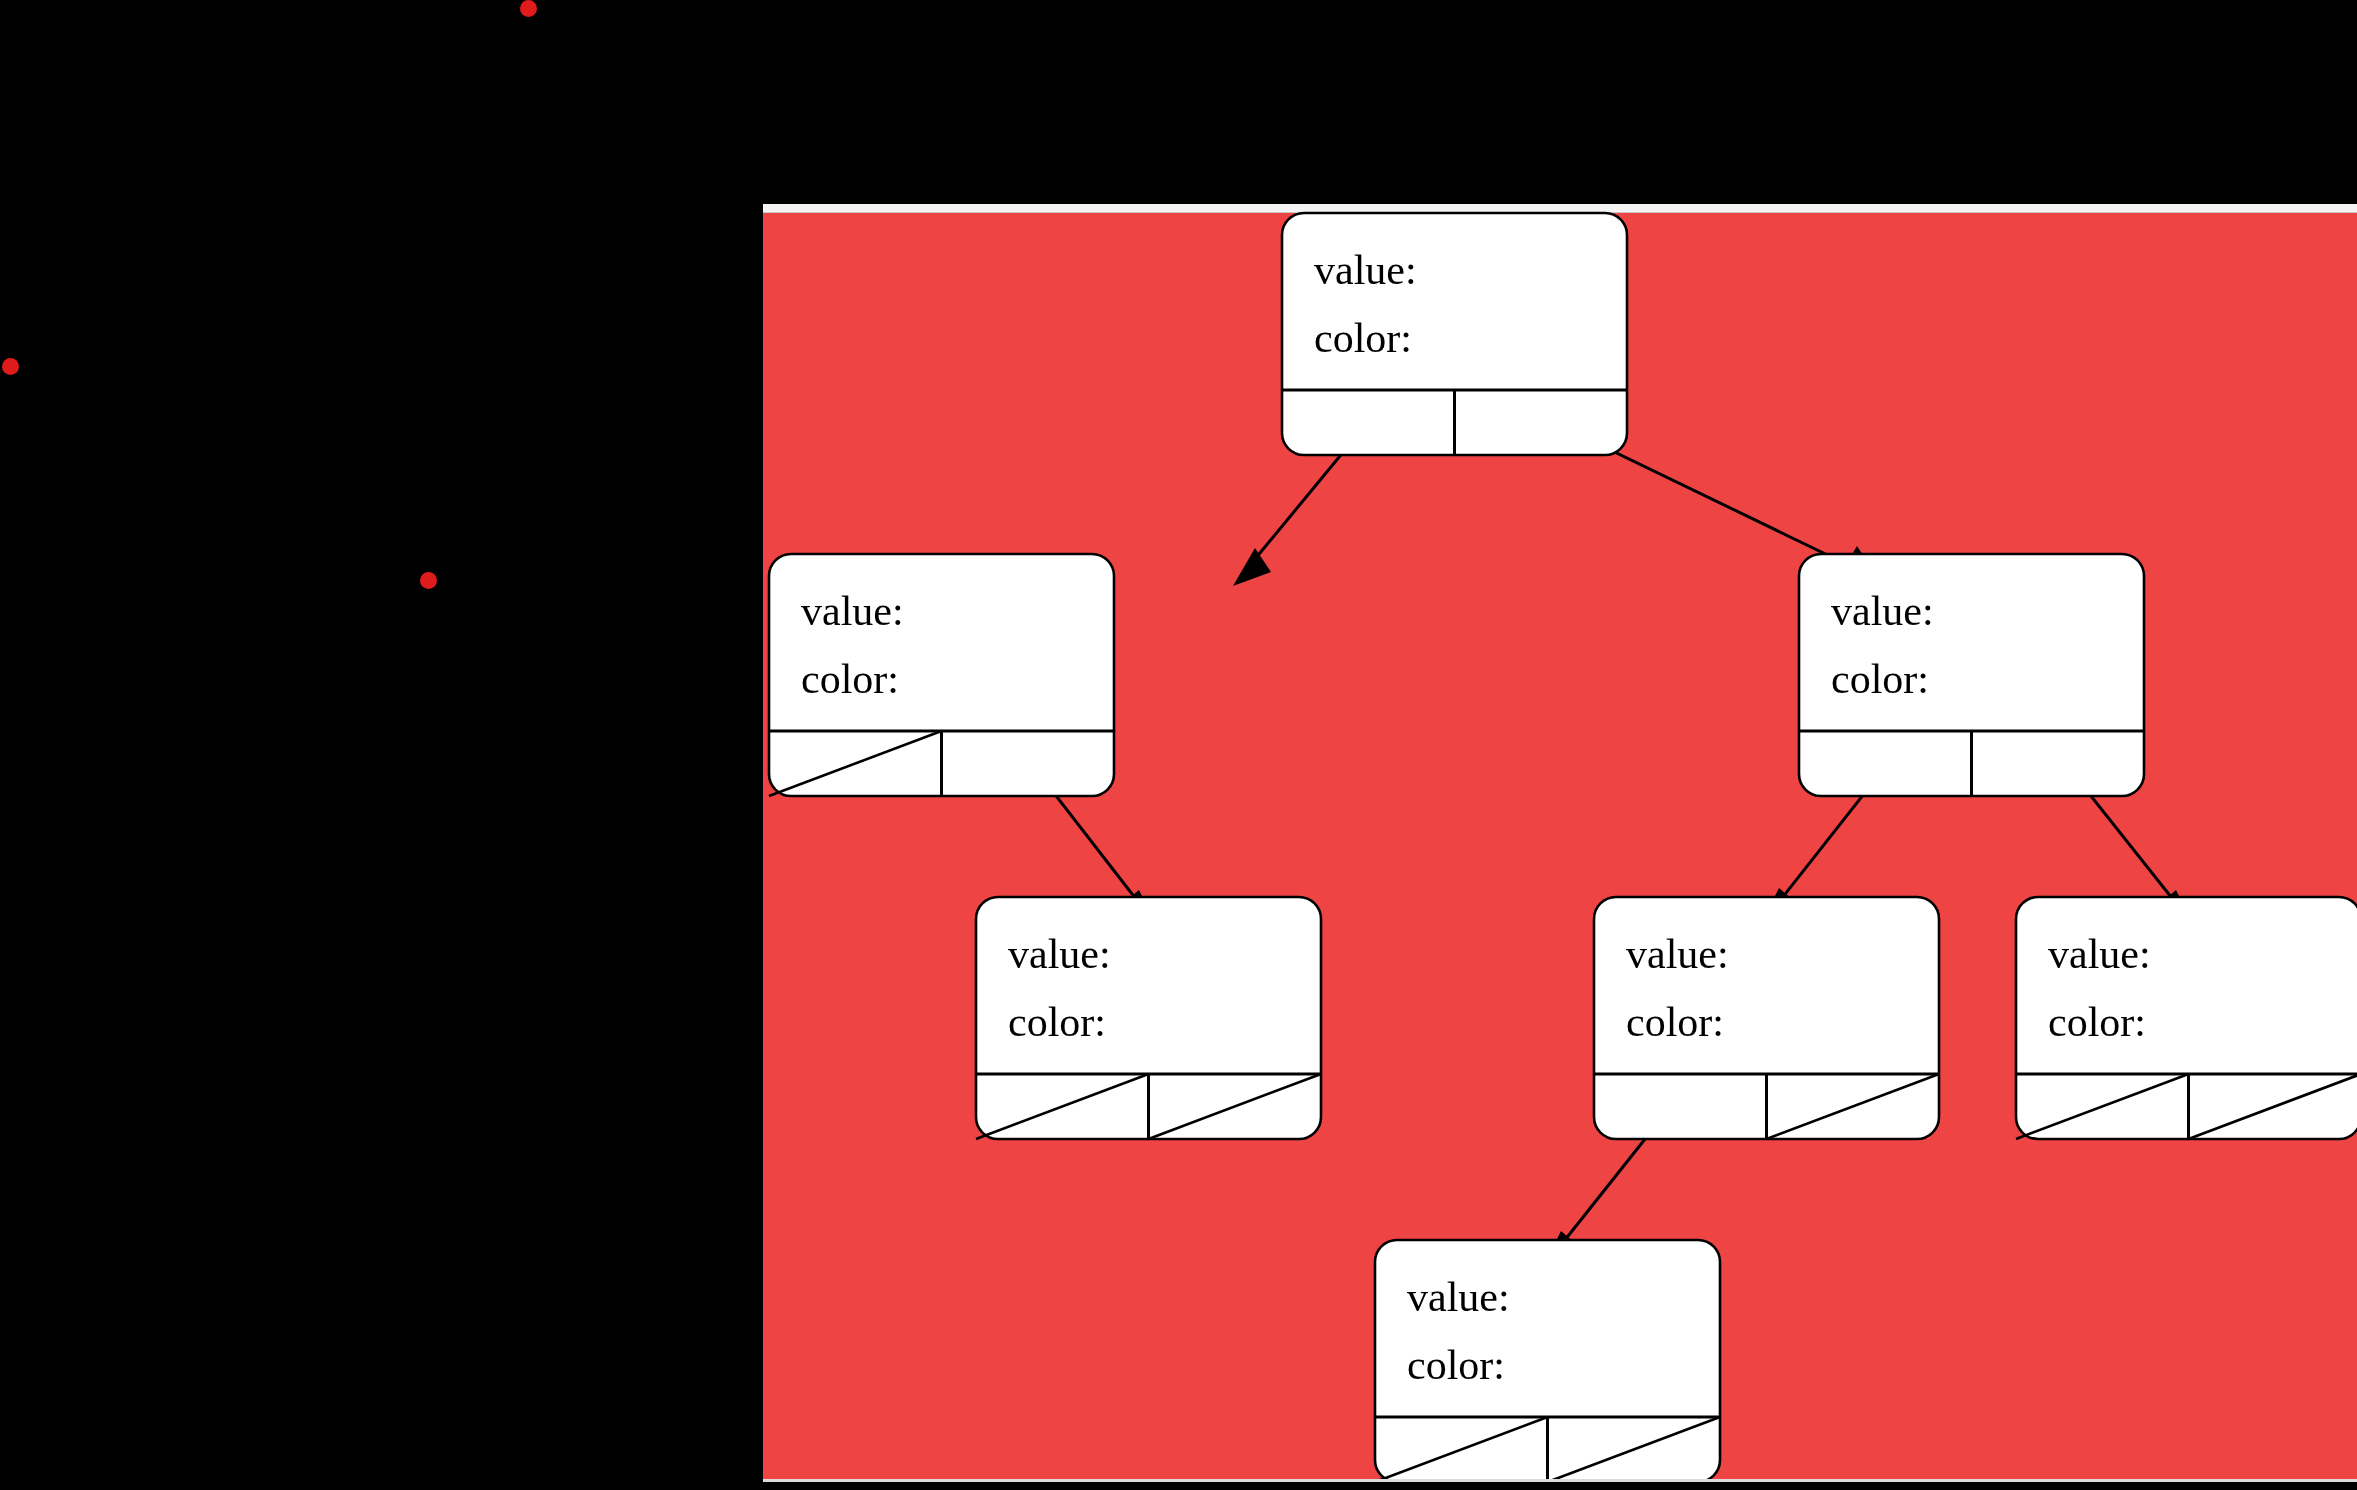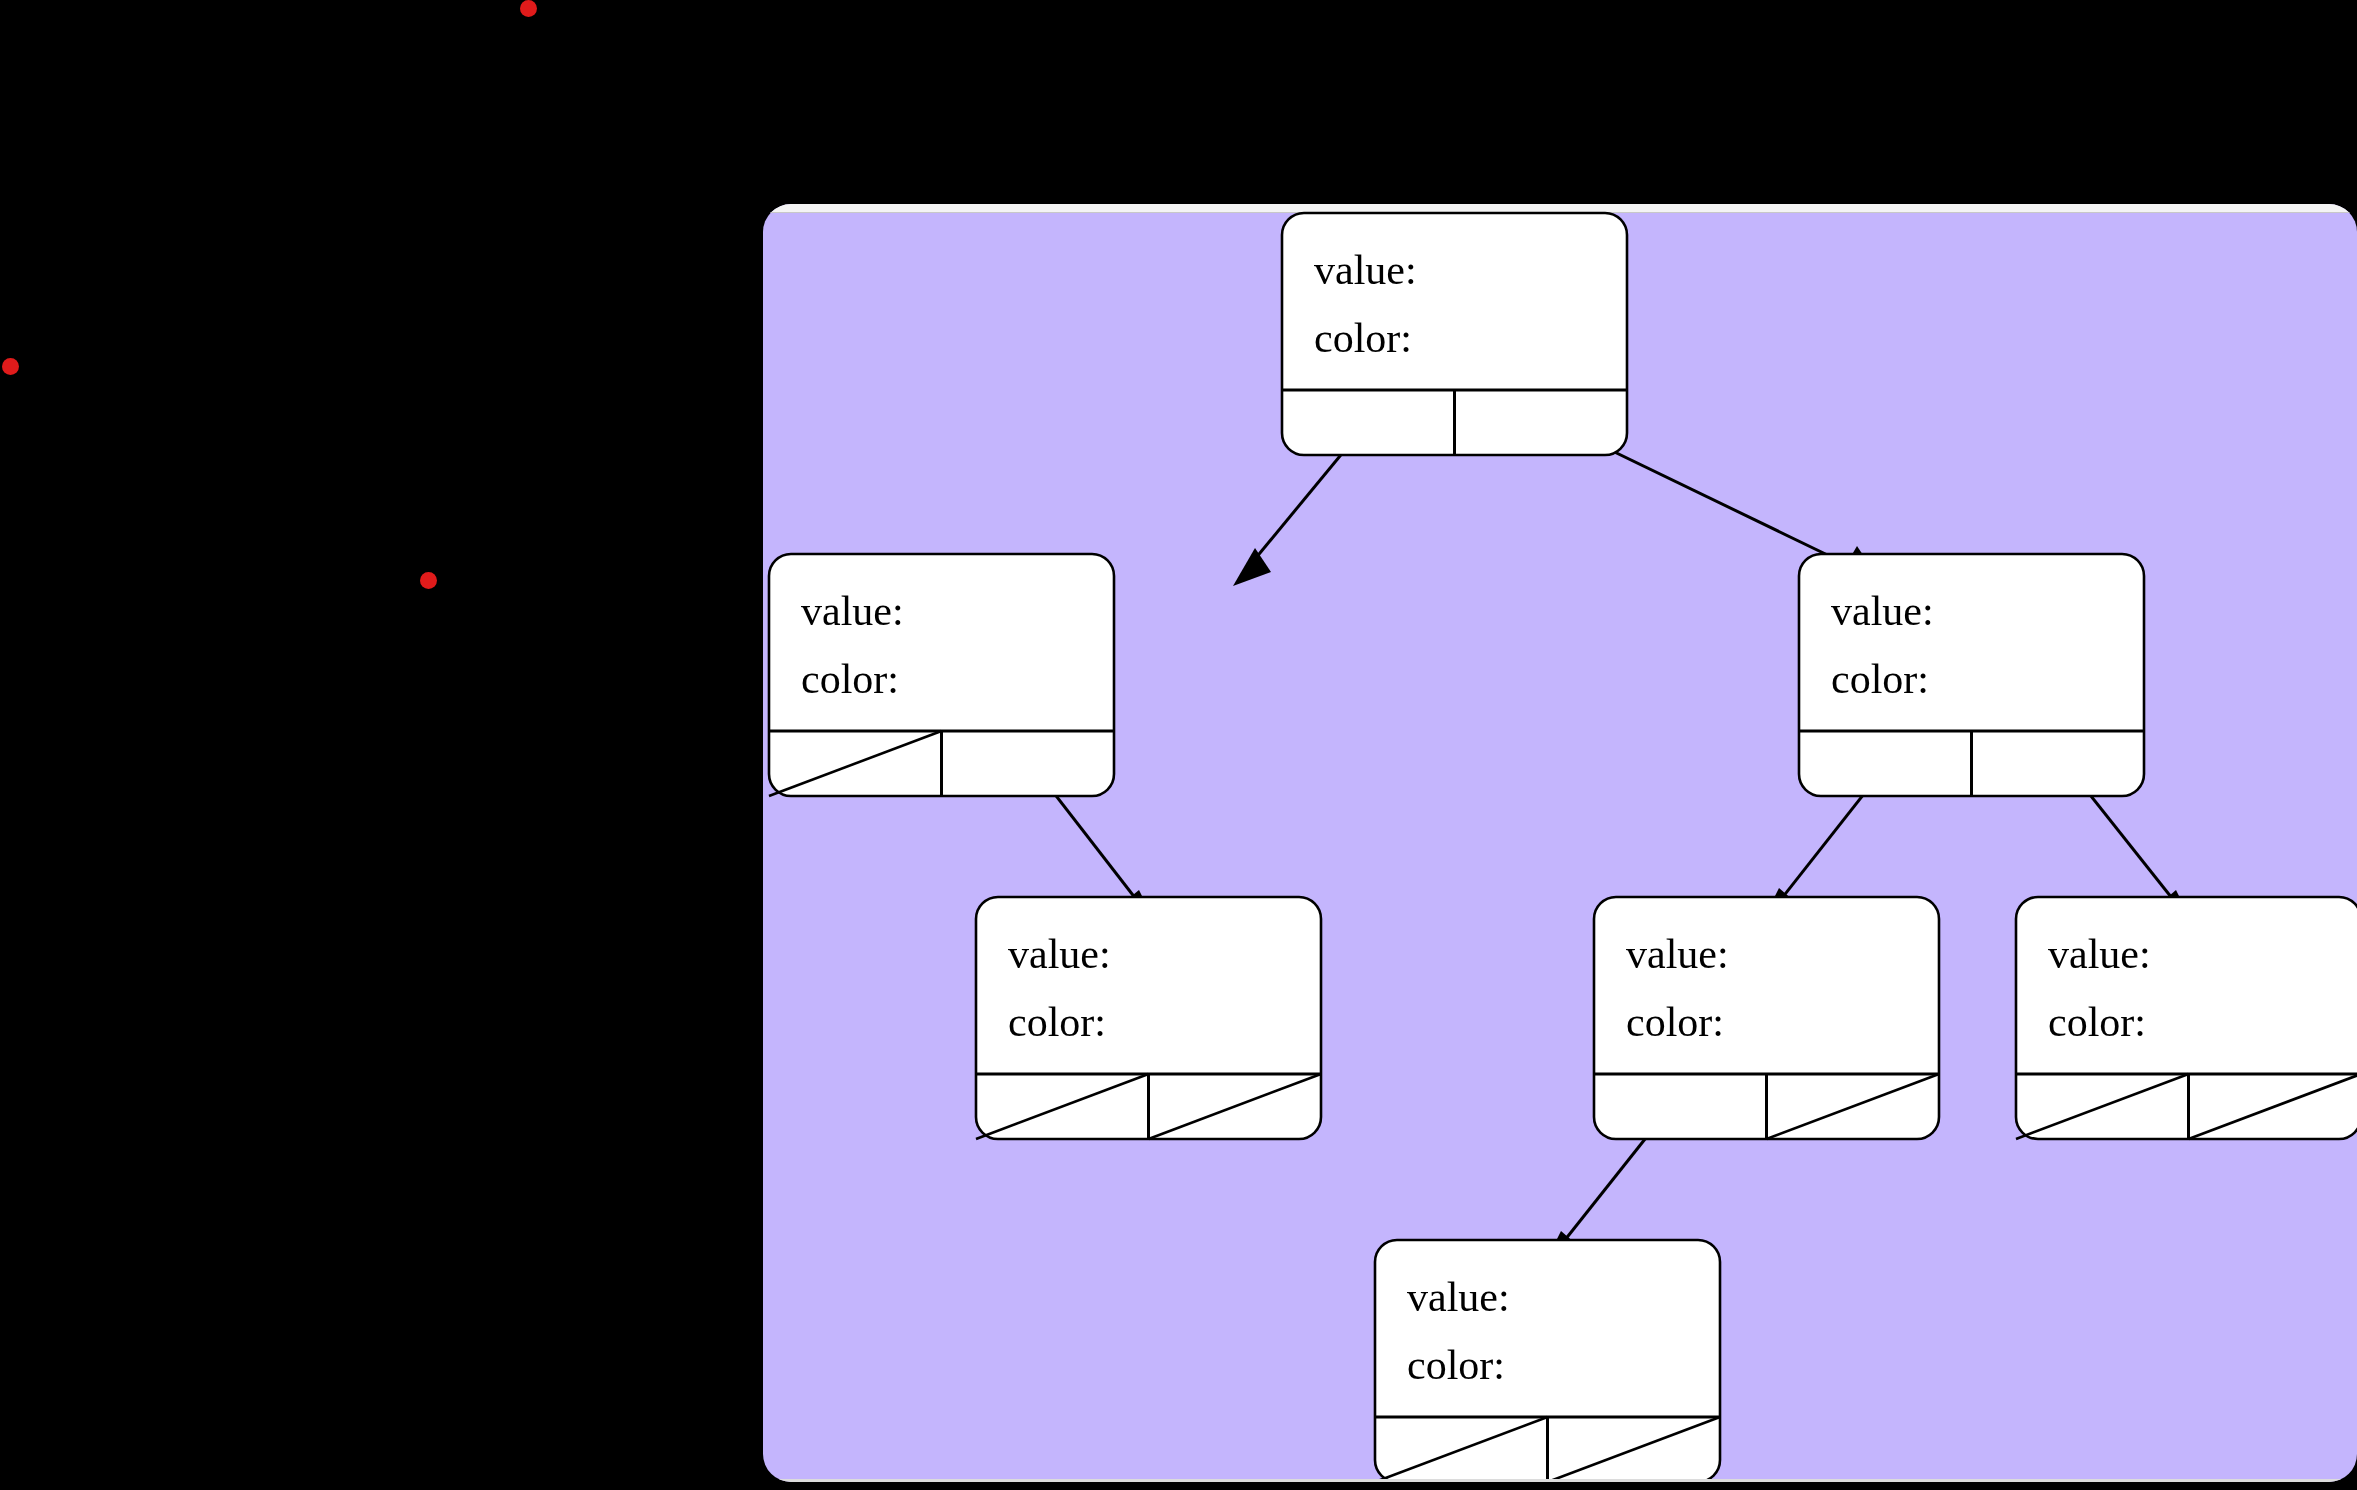--- a/index.html
+++ b/index.html
@@ -25,23 +25,22 @@
     background: #000000;
   }
 
   
   #canvas-panel {
     position: absolute;
     left: 763px;
     top: 204px;
     width: 1594px;
     height: 1278px;
-    background: #c4b5fd;
+    background: #ef4444;
     overflow: hidden;
-    border-radius: 28px;
   }
   #canvas-topbar {
     position: absolute;
     left: 0;
     top: 0;
     width: 100%;
     height: 9px;
     background: #f4f4f4;
     border-bottom: 1px solid #c8c8c8;
     box-sizing: border-box;

